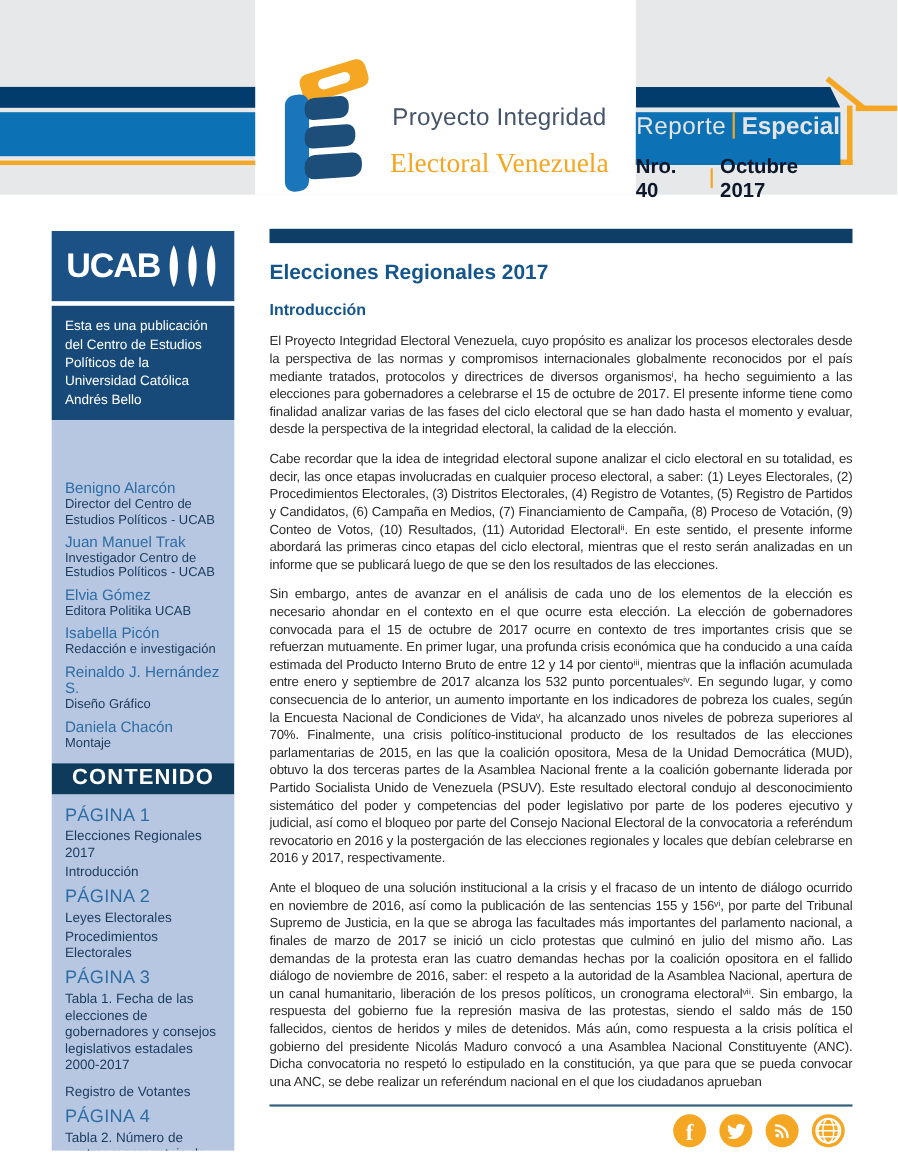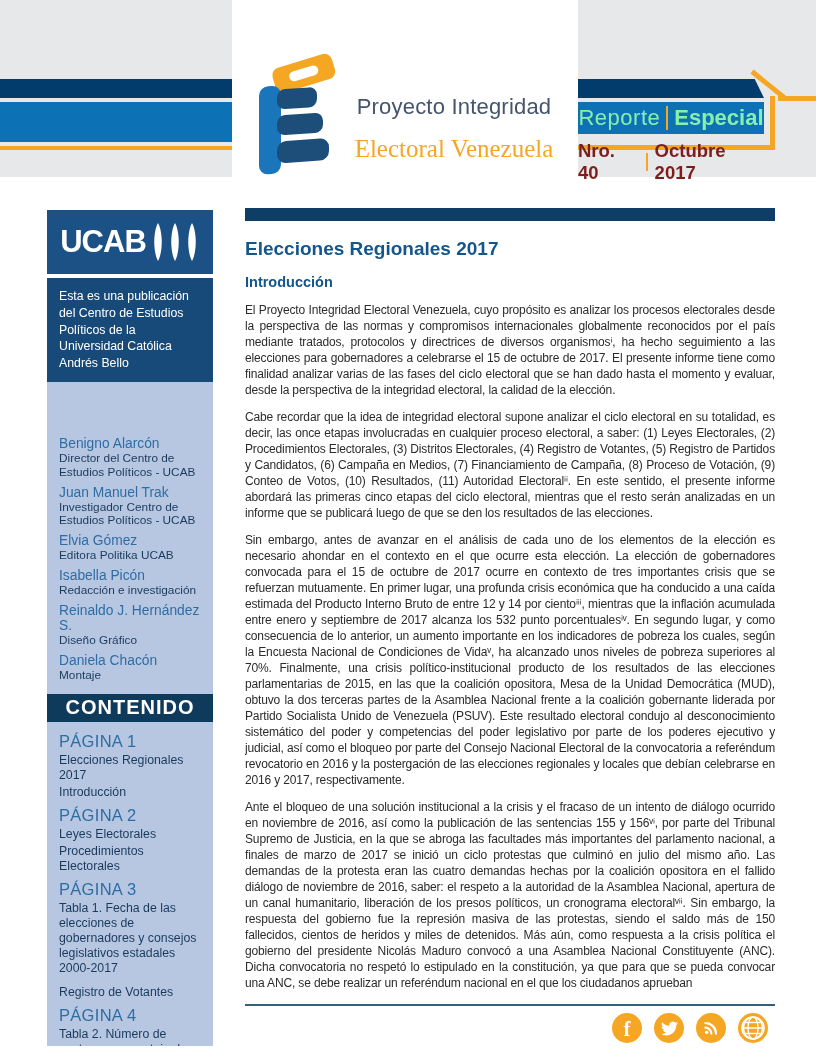--- a/index.html
+++ b/index.html
@@ -15,30 +15,30 @@
   .band-blue-left  { left:0;   top:102px; width:232px; height:40px; background:#0d72b5; }
   .band-orange-left{ left:0;   top:146px; width:232px; height:4px;  background:#f5a623; }
   .band-navy-right { left:578px; top:79px; width:186px; height:19px; background:#013c6d;
                      clip-path:polygon(0 0, 95% 0, 100% 100%, 0 100%); }
   .orange-diag     { left:752px; top:69px; width:42px; height:5px; background:#f5a623;
                      transform:rotate(39deg); transform-origin:0 50%; }
   .orange-h-right  { left:778px; top:96px; width:38px; height:5px; background:#f5a623; }
   .orange-v-right  { left:770px; top:96px; width:5px;  height:54px; background:#f5a623; }
   .orange-h-bottom { left:578px; top:145px; width:197px; height:5px; background:#f5a623; }
 
-  .report-box { position:absolute; left:578px; top:102px; width:186px; height:32px;
-                background:#0d72b5; display:flex; align-items:center; justify-content:center;
-                color:#86efac; font-size:22px; }
+  .report-box { position:absolute; left:578px; top:102px; width:186px; height:48px;
+                background:#0d72b5; display:flex; justify-content:center;
+                color:#e5e5e5; font-size:22px; }
   .report-box .w1 { font-weight:400; letter-spacing:0.5px; }
   .report-box .sep { display:inline-block; width:2px; height:24px; background:#f5a623; margin:0 6px; }
   .report-box .w2 { font-weight:700; }
 
   .issue-line { position:absolute; left:578px; top:149px; width:190px; height:26px;
                 display:flex; align-items:center; justify-content:center;
-                color:#7f1d1d; font-size:18.5px; font-weight:700; }
+                color:#0f172a; font-size:18.5px; font-weight:700; }
   .issue-line .sep { display:inline-block; width:2px; height:18px; background:#f5a623; margin:0 7px; }
 
   .logo-box { position:absolute; left:243px; top:48px; width:104px; height:128px; }
   .brand-text { position:absolute; left:346px; top:94px; width:216px; text-align:center; }
   .brand-text .l1 { color:#44546a; font-size:22px; letter-spacing:0.2px; }
   .brand-text .l2 { color:#f5a623; font-family:"Liberation Serif", serif; font-size:25px; margin-top:15px; }
 
   
   .sidebar { position:absolute; left:47px; top:210px; width:166px; height:836px;
              display:flex; flex-direction:column; }

